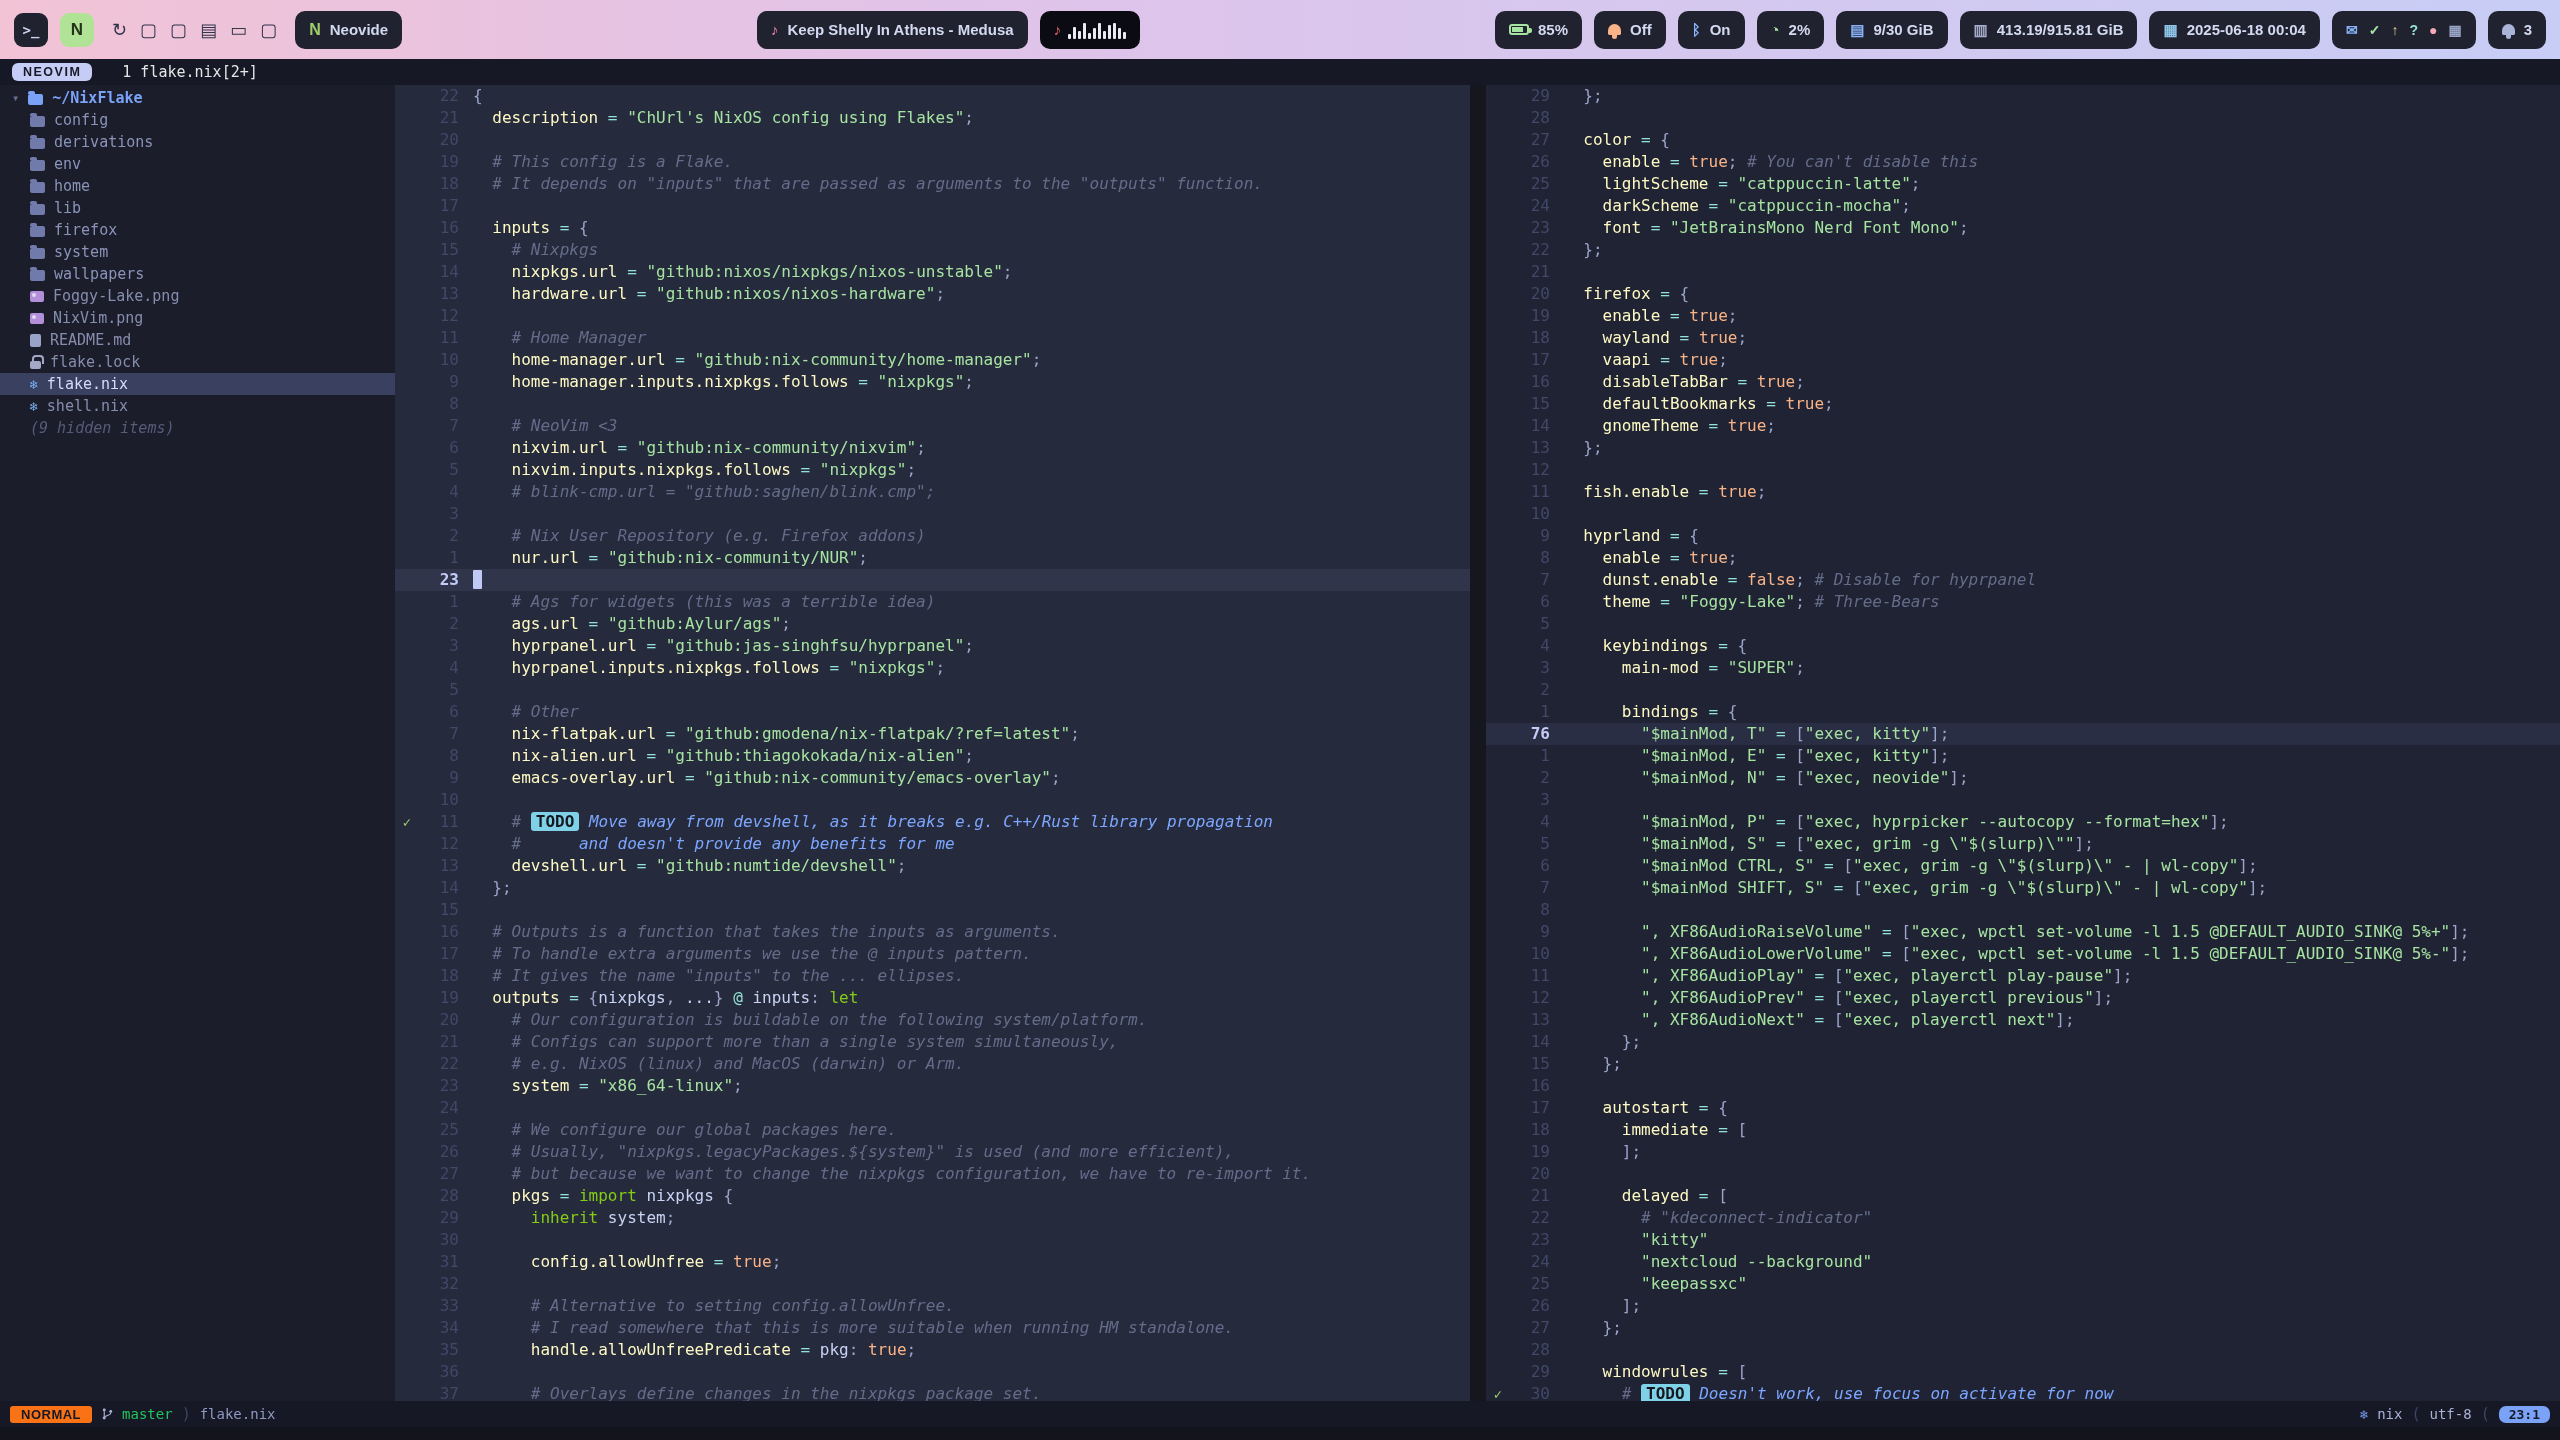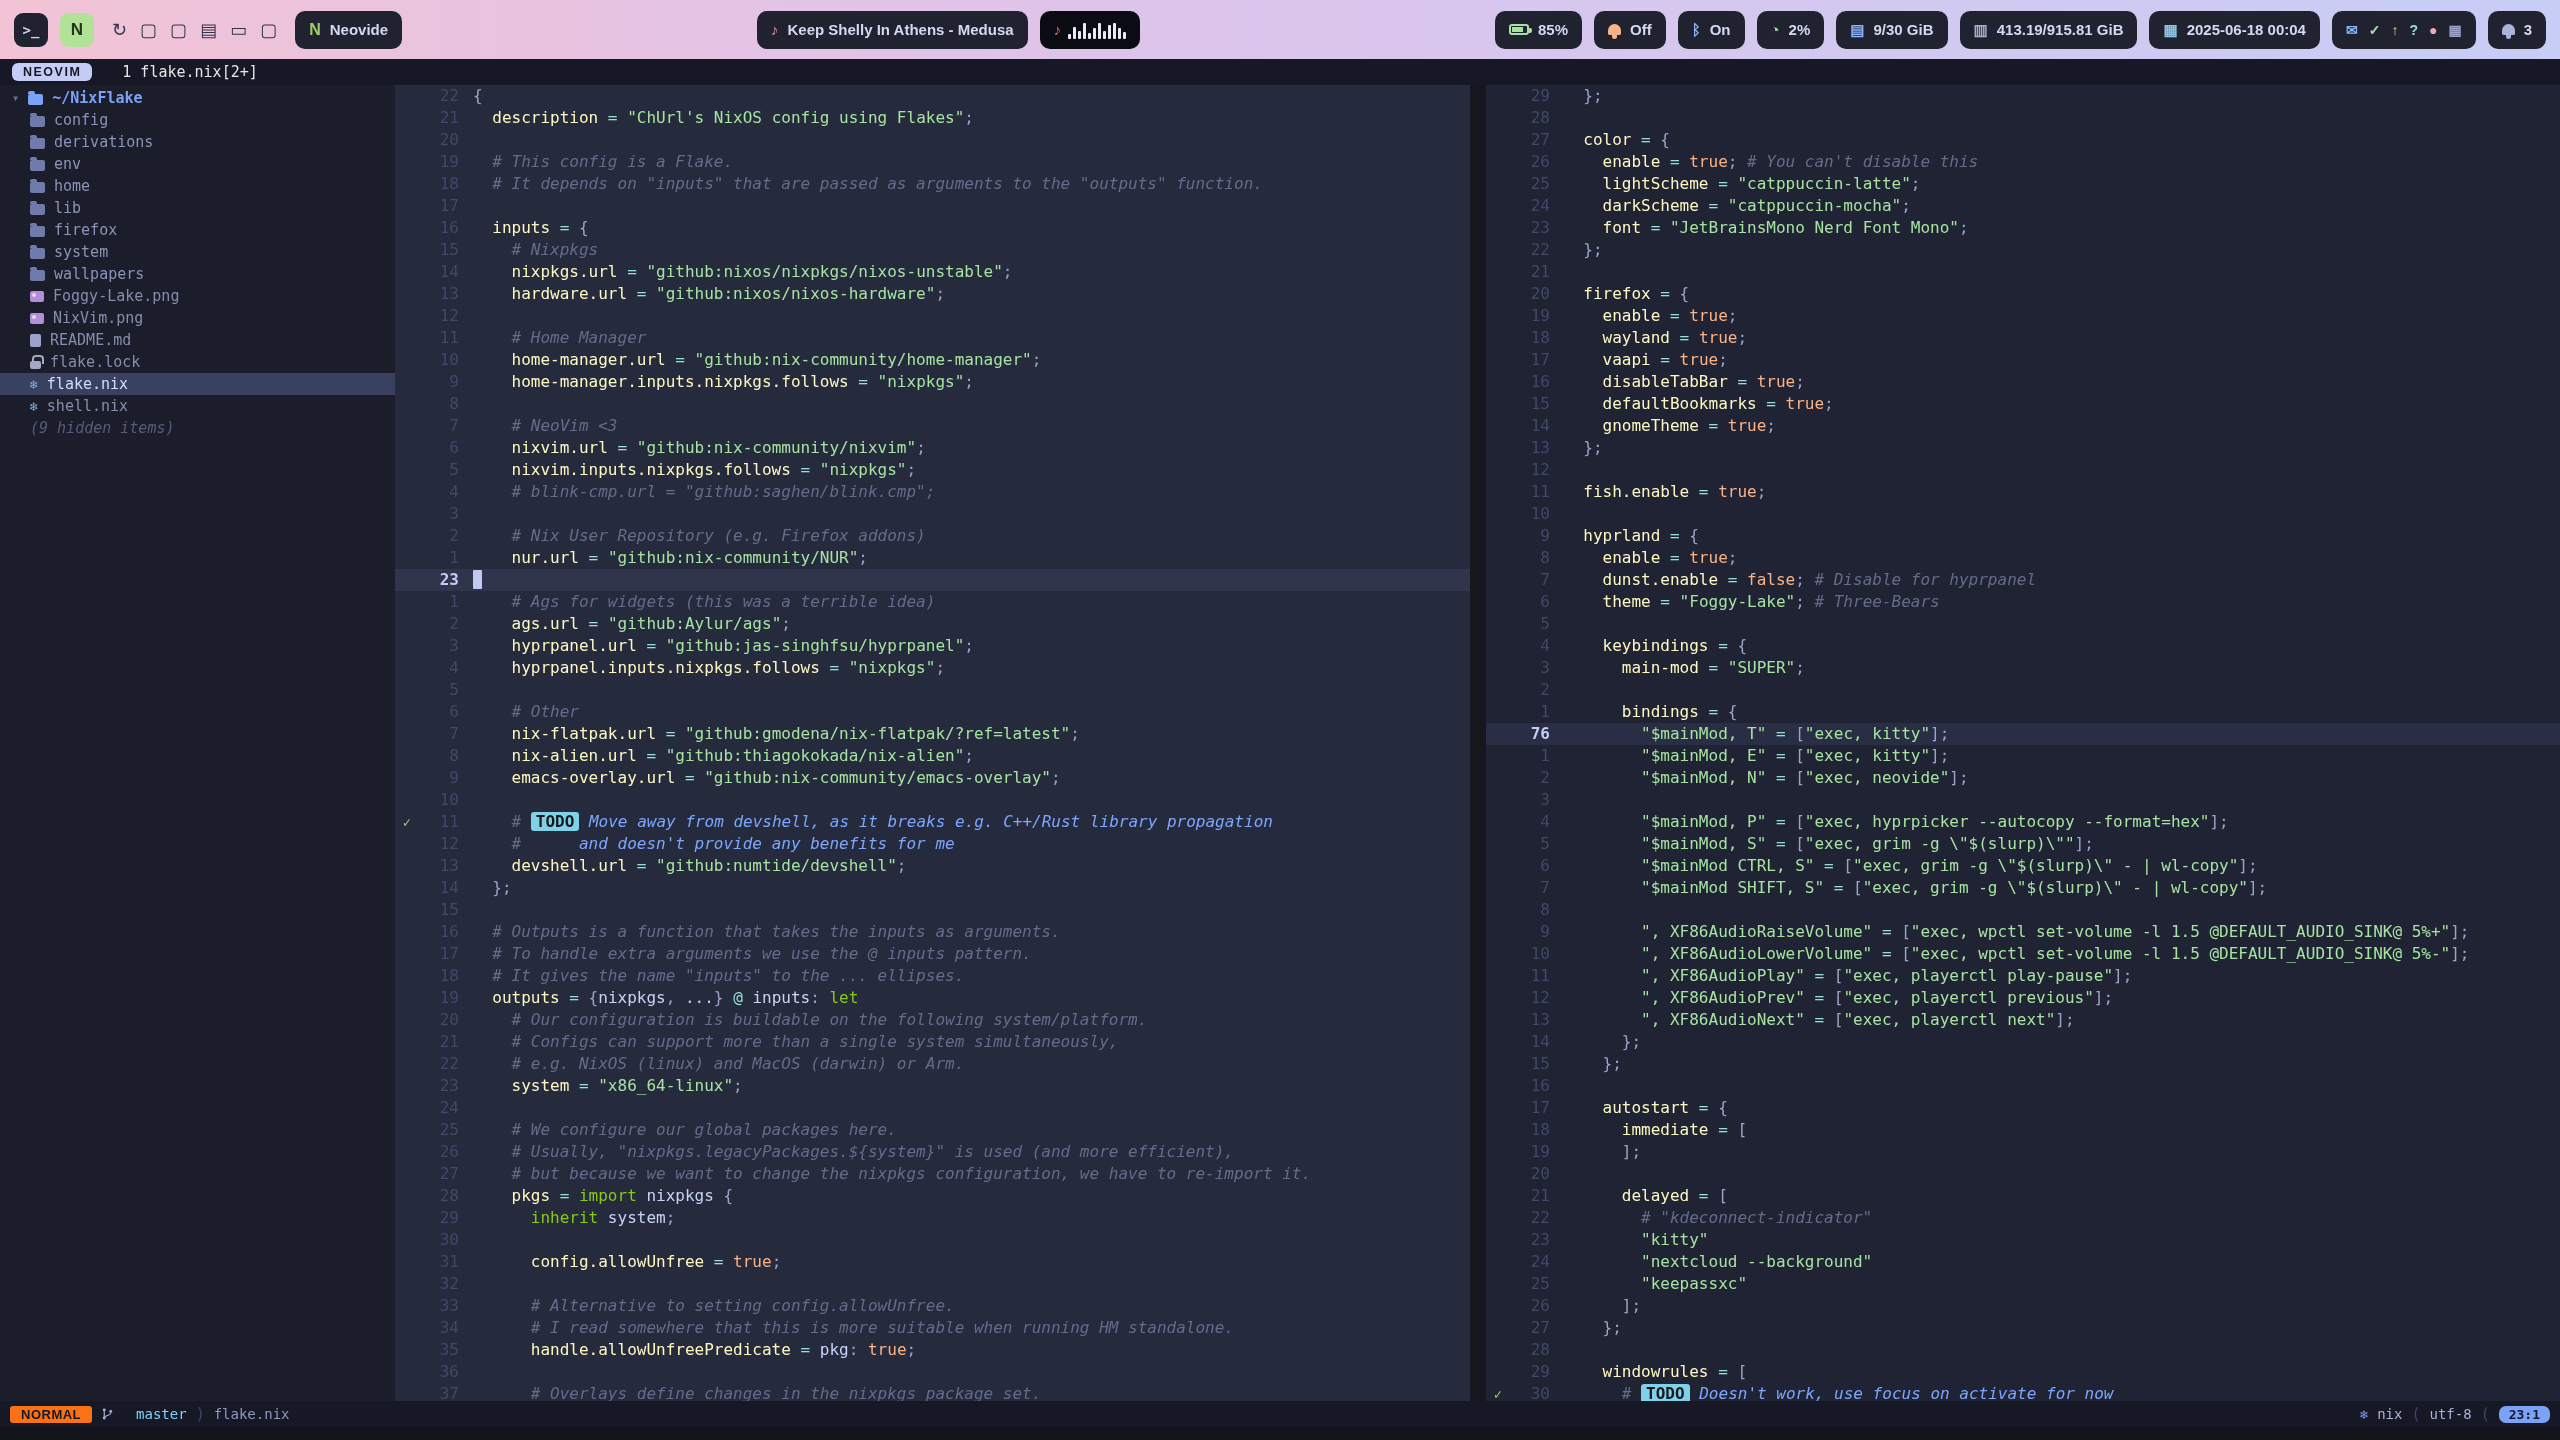--- a/index.html
+++ b/index.html
@@ -92,21 +92,21 @@
   .tk-s  { color:#a6e3a1; }
   .tk-b  { color:#fab387; }
   .tk-k  { color:#84cc16; }
   .tk-d  { color:#9aa4c8; }
   .tk-todo { background:#7fd1e8; color:#16161e; font-weight:bold; font-style:normal; border-radius:3px; padding:0 5px; }
   .block-cursor { display:inline-block; width:9px; height:19px; background:#c0caf5; border-radius:1px; vertical-align:-4px; }
 
   
   .statusline { height:26px; flex:none; background:#171826; display:flex; align-items:center; gap:9px; padding:0 10px; font-family:"DejaVu Sans Mono",monospace; font-size:14px; }
   .mode-pill { background:#f97316; color:#171826; font-weight:bold; font-size:13px; border-radius:3px; padding:1px 11px; font-family:"Liberation Sans",sans-serif; letter-spacing:0.5px; }
-  .branch { display:flex; align-items:center; gap:22px; color:#7dd3fc; }
+  .branch { display:flex; align-items:center; gap:8px; color:#22c55e; }
   .sep-paren { color:#3d4466; font-size:15px; }
   .file-label { color:#8f98c0; }
   .sl-right { margin-left:auto; display:flex; align-items:center; gap:9px; }
   .ft-icon { color:#7aa2f7; font-size:13px; }
   .sl-dim { color:#a9b1d6; }
   .pos-pill { background:#7aa2f7; color:#171826; font-weight:bold; border-radius:7px; padding:1px 10px; font-size:13px; }
 
   .cmdline { height:13px; flex:none; background:#13141c; }
 </style>
 </head>

